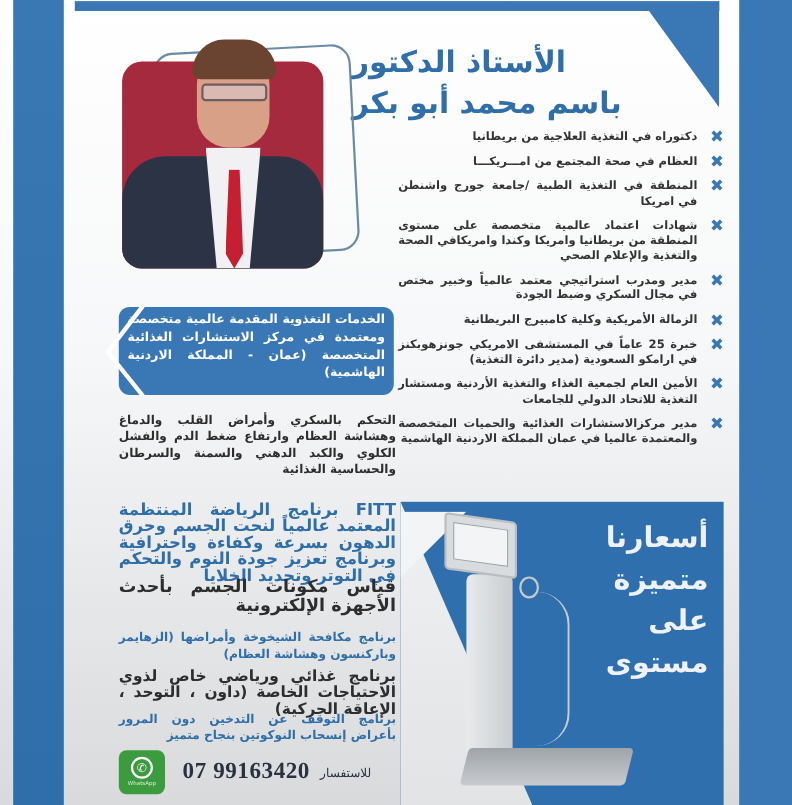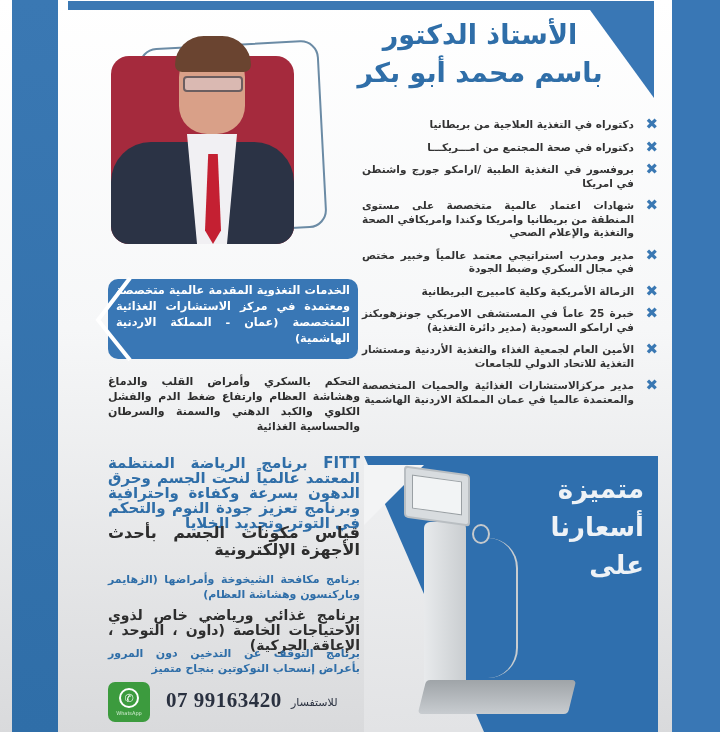--- a/index.html
+++ b/index.html
@@ -20,22 +20,22 @@
     .top-bar {
       position:absolute; left:68px; top:1px; width:586px; height:9px;
       background:#3b78b3;
     }
     .corner-tri {
       position:absolute; left:590px; top:10px; width:64px; height:88px;
       background:#3977b5;
       clip-path: polygon(0 0, 100% 0, 100% 100%);
     }
     .title {
-      position:absolute; right:80px; top:16px; width:320px;
-      direction:rtl; text-align:center;
+      position:absolute; right:80px; top:38px; width:320px;
+      direction:rtl; text-align:left;
       color:#2f6ea8; font-weight:bold; font-size:27px; line-height:38px;
       font-family:"DejaVu Sans", sans-serif;
     }
     
     .photo-outline {
       position:absolute; left:143px; top:44px; width:180px; height:188px;
       border:2px solid #6b8ba5; border-radius:18px;
       transform: rotate(-3deg);
     }
     .photo-bg {
@@ -207,25 +207,25 @@
   <div class="glasses"></div>
 </div>
 
 <ul class="cred-list">
   <li>
       <span class="x">✖</span>
       <span class="t">دكتوراه في التغذية العلاجية من بريطانيا</span>
     </li>
   <li>
       <span class="x">✖</span>
-      <span class="t">دكتوراه في صحة المجتمع من امـــريكـــا</span>
-    </li>
-  <li>
-      <span class="x">✖</span>
-      <span class="t">بروفسور في التغذية الطبية /ارامكو جورج واشنطن في امريكا</span>
+      <span class="t">العظام في صحة المجتمع من امـــريكـــا</span>
+    </li>
+  <li>
+      <span class="x">✖</span>
+      <span class="t">المنطقة في التغذية الطبية /جامعة جورج واشنطن في امريكا</span>
     </li>
   <li>
       <span class="x">✖</span>
       <span class="t">شهادات اعتماد عالمية متخصصة على مستوى المنطقة من بريطانيا وامريكا وكندا وامريكافي الصحة والتغذية والإعلام الصحي</span>
     </li>
   <li>
       <span class="x">✖</span>
       <span class="t">مدير ومدرب استراتيجي معتمد عالمياً وخبير مختص في مجال السكري وضبط الجودة</span>
     </li>
   <li>
@@ -275,16 +275,17 @@
   <div class="m-body"></div>
   <div class="m-screen">
       <div class="m-screen-inner"></div>
     </div>
   <div class="m-handle"></div>
   <div class="m-cable"></div>
   <div class="m-base"></div>
 </div>
 
 <div class="price-text">
+  <div>أسعارنا</div>
   <div>متميزة</div>
-  <div>أسعارنا</div>
   <div>على</div>
+  <div>مستوى</div>
 </div>
 
 </body></html>

